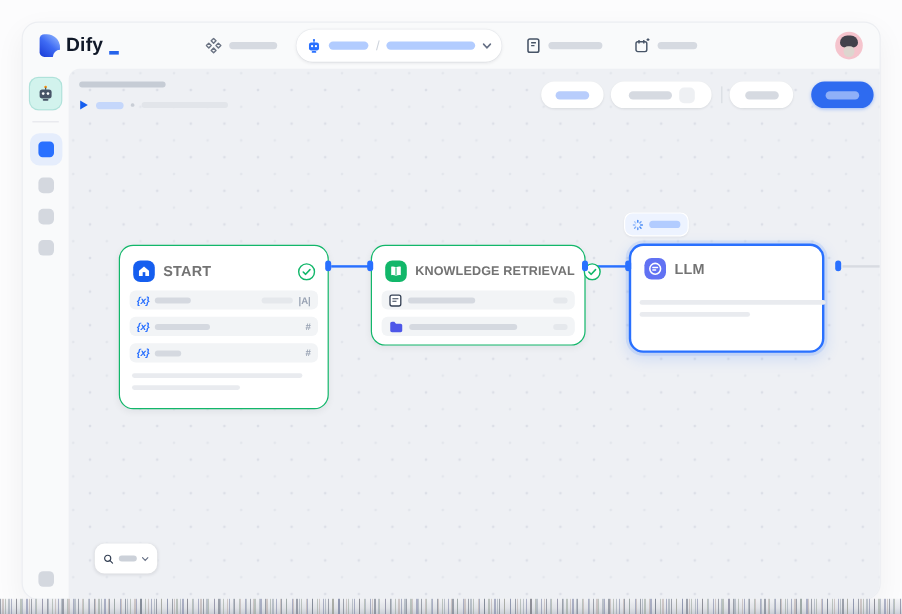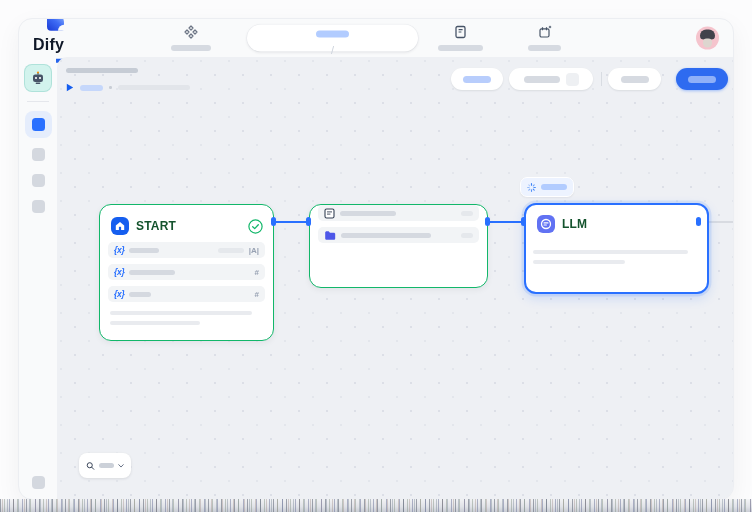--- a/index.html
+++ b/index.html
@@ -9,21 +9,21 @@
   .stage { position:relative; width:752px; height:512px; background:#fcfcfd; overflow:hidden; }
 
   .app-window {
     position:absolute; left:18px; top:18px; width:716px; height:482px;
     background:#f9fafb; border:1px solid #eceef2; border-radius:14px;
     box-shadow:0 8px 24px rgba(16,24,40,.05); overflow:hidden;
   }
 
   
   .topbar { position:absolute; left:0; top:0; right:0; height:38px; }
-  .topbar > * { position:absolute; top:50%; transform:translateY(-50%);flex-direction:column; }
+  .topbar > * { position:absolute; top:50%; transform:translateY(-50%); }
 
   .logo { left:14px; display:flex; align-items:flex-end; gap:5px; }
   .logo-mark { position:relative; width:17px; height:19px; border-radius:4px 11px 2px 4px;
     background:linear-gradient(40deg,#1d3fd8 5%,#3e6bf4 50%,#9cc0ff 100%); }
   .logo-mark::after { content:""; position:absolute; right:0; bottom:0; width:6px; height:6px;
     background:#f9fafb; border-radius:6px 0 0 0; }
   .logo-text { font-size:16px; font-weight:800; color:#101828; letter-spacing:.2px; line-height:18px; }
   .logo-cursor { width:8px; height:3.5px; background:#2563eb; margin-bottom:2px; }
 
   .hgroup { display:flex; align-items:center; gap:6px; }
@@ -89,21 +89,21 @@
   .node.green { border:1.5px solid #12b76a; }
   .node.selected { border:2px solid #2970ff;
     box-shadow:0 0 0 2.5px rgba(41,112,255,.12), 0 4px 12px rgba(41,112,255,.18); }
 
   .node-header { display:flex; align-items:center; gap:7px; padding:12px 10px 7px 11px; }
   .node-icon { width:18px; height:18px; border-radius:6px; flex:none;
     display:flex; align-items:center; justify-content:center; }
   .node-icon.blue { background:#155eef; }
   .node-icon.greenbg { background:#12b76a; }
   .node-icon.purple { background:#6172f3; }
-  .node-title { font-size:12px; font-weight:700; color:#14532d; letter-spacing:.2px; white-space:nowrap; }
+  .node-title { font-size:12px; font-weight:700; color:#737373; letter-spacing:.2px; white-space:nowrap; }
   .node-title.small { font-size:10.5px; letter-spacing:.1px; }
   .node-check { margin-left:auto; flex:none; display:flex; }
 
   .var-row { display:flex; align-items:center; gap:5px; height:16px; margin:0 8px 6px;
     background:#f2f4f6; border-radius:5px; padding:0 6px; }
   .vx { color:#2970ff; font-size:8.5px; font-weight:700; font-style:italic; letter-spacing:-.3px; flex:none; }
   .row-sk { height:5px; border-radius:2.5px; background:#d5d9e0; flex:none; }
   .row-sk.light { background:#e5e8ec; }
   .type-label { color:#98a2b3; font-size:8px; font-weight:600; flex:none; }
   .ml-auto { margin-left:auto; }
@@ -287,20 +287,35 @@
         <div class="var-row">
           <span class="vx">{x}</span>
           <span class="row-sk" style="width:22px"></span>
           <span class="type-label ml-auto">#</span>
         </div>
         <div class="sk-line" style="width:142px;margin-top:9px"></div>
         <div class="sk-line" style="width:90px;margin-top:6px"></div>
       </section>
 
       <section class="node green" style="left:252px;top:147px;width:179px;height:84px">
+        <div class="node-header">
+          <span class="node-icon greenbg">
+            <svg width="12" height="12" viewBox="0 0 12 12">
+              <path d="M6 3 C4.9 2.2 3.3 2 2 2.3 V9.3 C3.3 9 4.9 9.2 6 10 C7.1 9.2 8.7 9 10 9.3 V2.3 C8.7 2 7.1 2.2 6 3 Z" fill="#fff"></path>
+              <line x1="6" y1="3.2" x2="6" y2="9.6" stroke="#12b76a" stroke-width="0.9"></line>
+            </svg>
+          </span>
+          <span class="node-title small">KNOWLEDGE RETRIEVAL</span>
+          <span class="node-check">
+            <svg width="15" height="15" viewBox="0 0 15 15">
+              <circle cx="7.5" cy="7.5" r="6.6" fill="#fff" stroke="#12b76a" stroke-width="1.2"></circle>
+              <path d="M4.7 7.7 L6.7 9.6 L10.3 5.7" fill="none" stroke="#12b76a" stroke-width="1.3" stroke-linecap="round" stroke-linejoin="round"></path>
+            </svg>
+          </span>
+        </div>
         <div class="var-row">
           <svg width="11" height="11" viewBox="0 0 11 11">
             <rect x="1" y="1" width="9" height="9" rx="1.6" fill="#fff" stroke="#344054" stroke-width="1.1"></rect>
             <line x1="3" y1="3.9" x2="8" y2="3.9" stroke="#344054" stroke-width="0.9"></line>
             <line x1="3" y1="6.1" x2="6.4" y2="6.1" stroke="#344054" stroke-width="0.9"></line>
           </svg>
           <span class="row-sk" style="width:56px"></span>
           <span class="row-sk light ml-auto" style="width:12px"></span>
         </div>
         <div class="var-row">
@@ -321,21 +336,21 @@
             <line x1="8.4" y1="5.5" x2="10.2" y2="5.5" opacity=".9"></line>
             <line x1="2.2" y1="2.2" x2="3.4" y2="3.4" opacity=".35"></line>
             <line x1="7.6" y1="7.6" x2="8.8" y2="8.8" opacity=".95"></line>
             <line x1="7.6" y1="3.4" x2="8.8" y2="2.2" opacity=".7"></line>
             <line x1="2.2" y1="8.8" x2="3.4" y2="7.6" opacity=".6"></line>
           </g>
         </svg>
         <span class="sk blue" style="width:26px;height:6px"></span>
       </div>
 
-      <section class="node selected" style="left:467px;top:146px;width:185px;height:91px">
+      <section class="node selected" style="left:467px;top:146px;width:163px;height:91px">
         <div class="node-header" style="padding-top:10px">
           <span class="node-icon purple">
             <svg width="12" height="12" viewBox="0 0 12 12">
               <circle cx="6" cy="6" r="4.5" fill="none" stroke="#fff" stroke-width="1.3"></circle>
               <path d="M4 4.9 H8 M4 7 H6.4" stroke="#fff" stroke-width="1.1" stroke-linecap="round"></path>
             </svg>
           </span>
           <span class="node-title">LLM</span>
         </div>
         <div class="sk-line" style="width:155px;margin-top:10px;margin-left:7px"></div>

